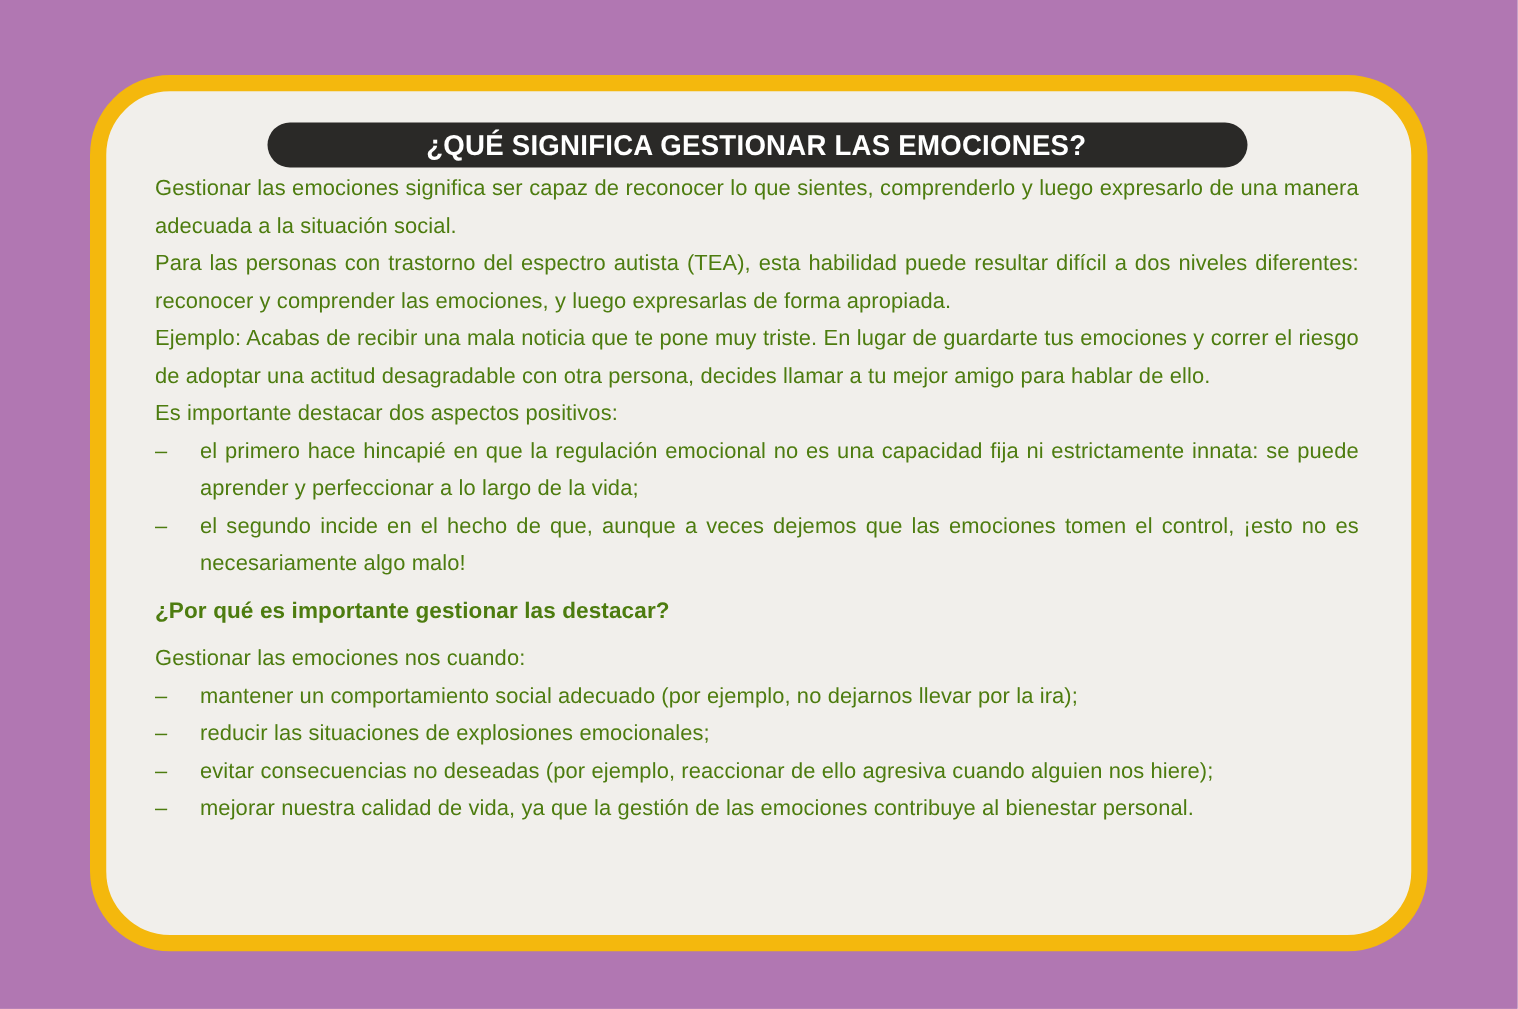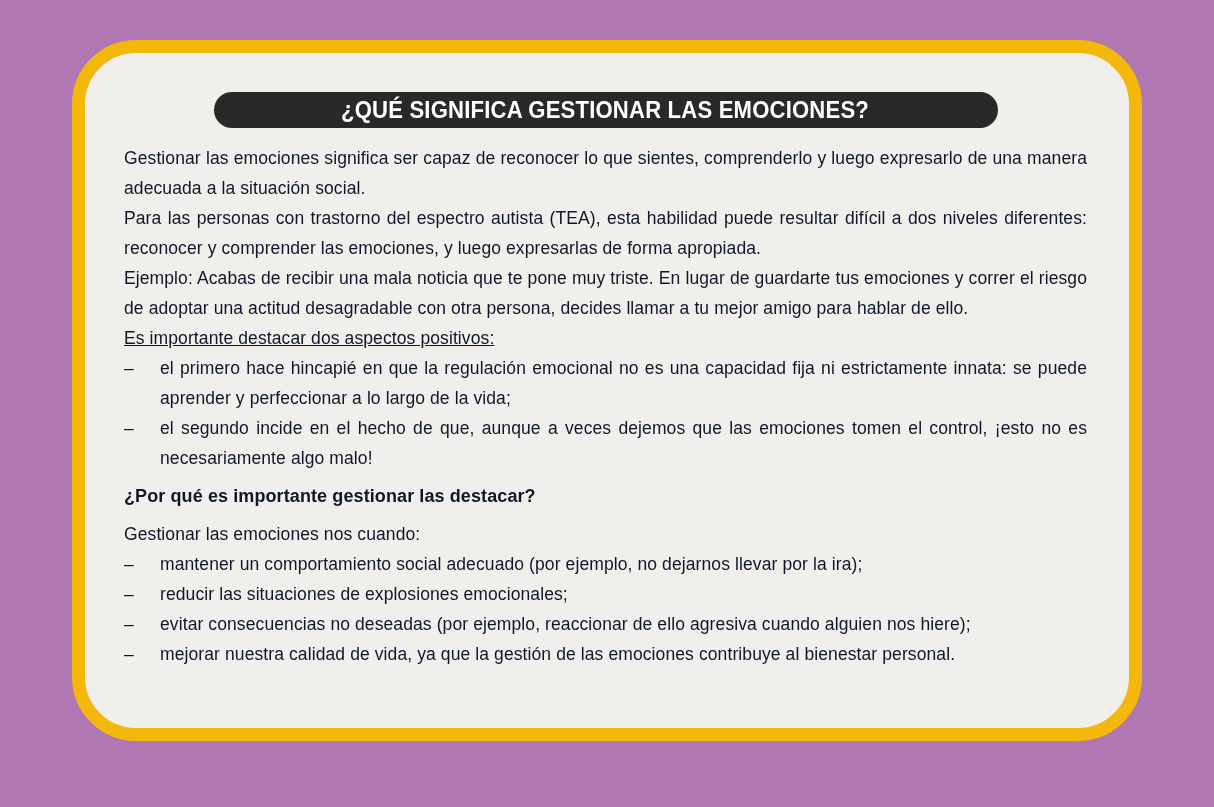--- a/index.html
+++ b/index.html
@@ -12,59 +12,59 @@
     overflow: hidden;
   }
   .page {
     position: absolute;
     inset: 0;
     background: #b177b2;
   }
   .card {
     position: absolute;
     left: 72px;
-    top: 40px;
+    top: 60px;
     width: 1070px;
     height: 701px;
     box-sizing: border-box;
     background: #f1efeb;
     border: 13px solid #f4b80d;
     border-radius: 64px;
-    padding: 39px 42px 0 39px;
+    padding: 25px 42px 0 39px;
   }
   .pill {
     width: 784px;
     height: 36px;
     margin: 0 auto;
     background: #2a2927;
     border-radius: 20px;
     display: flex;
     align-items: center;
     justify-content: center;
   }
   .pill span {
     color: #ffffff;
     font-size: 23px;
     font-weight: 700;
     letter-spacing: 0.2px;
     transform: scaleX(0.96);
     white-space: nowrap;
   }
   .body-text {
-    margin-top: 15px;
-    color: #0f172a;
+    margin-top: 1px;
+    color: #4d7c0f;
     font-size: 17.5px;
     line-height: 30px;
     letter-spacing: 0.1px;
   }
   .para {
     margin: 0;
     text-align: justify;
   }
-  .section-gap { margin-top: 20px; text-decoration: underline; }
+  .section-gap { margin-top: 20px; }
   .line { margin: 0; }
   .bullet-row {
     display: flex;
     margin: 0;
   }
   .dash {
     flex: 0 0 36px;
   }
   .bullet-text {
     flex: 1 1 auto;

